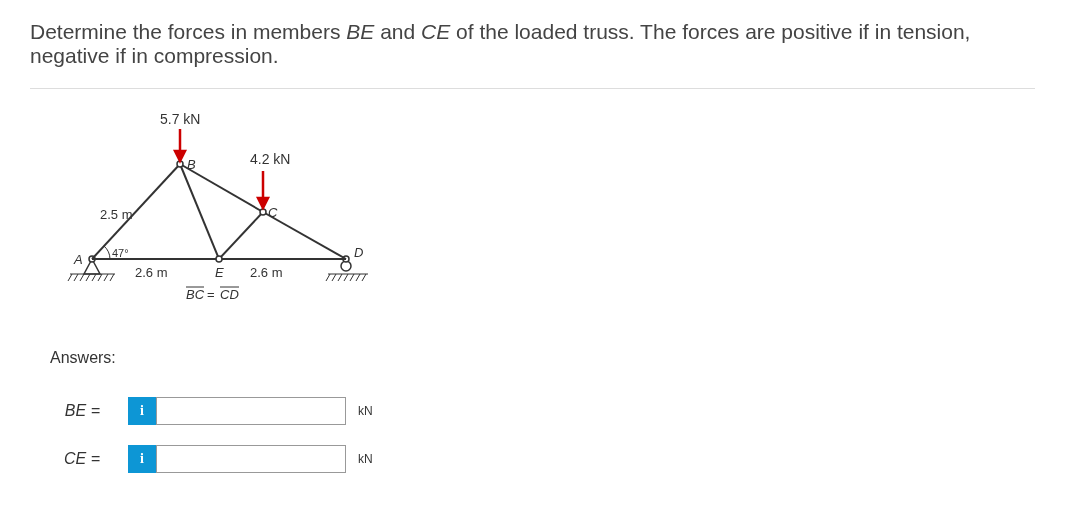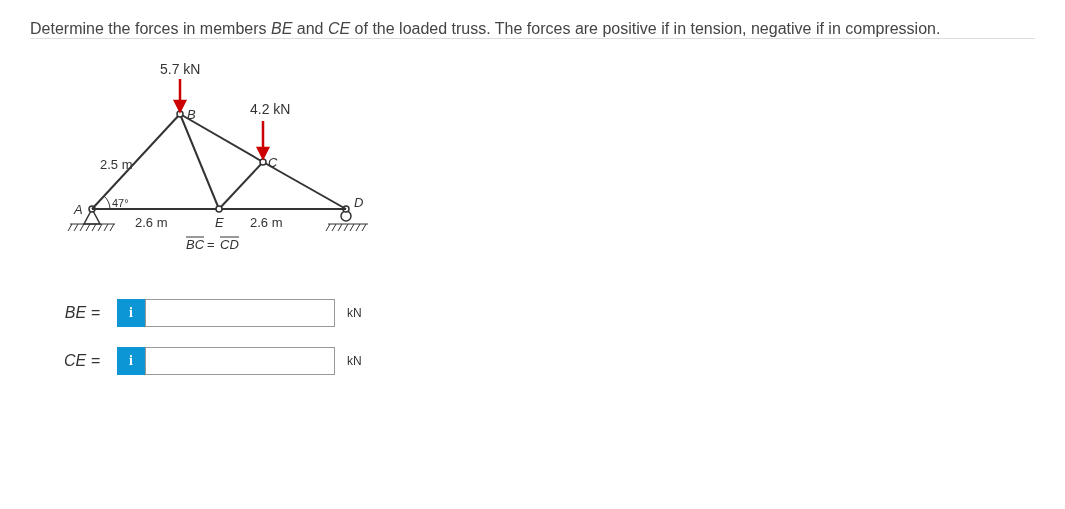--- a/index.html
+++ b/index.html
@@ -9,24 +9,24 @@
     }
     body {
       font-family: Arial, sans-serif;
       font-size: 16px;
       color: #333;
       padding: 20px 30px;
       width: 1065px;
     }
     .problem-text {
       color: #444;
-      font-size: 16px;
+      font-size: 21px;
       margin-bottom: 20px;
       border-bottom: 1px solid #ddd;
-      padding-bottom: 0;
+      padding-bottom: 20px;
     }
     .problem-text .italic {
       font-style: italic;
     }
     .diagram-container {
       margin: 10px 0 30px 20px;
       position: relative;
       width: 320px;
       height: 210px;
     }
@@ -46,21 +46,21 @@
     .answer-row {
       display: flex;
       align-items: center;
       margin-bottom: 20px;
     }
     .answer-label {
       font-size: 16px;
       font-style: italic;
       width: 50px;
       text-align: right;
-      margin-right: 17px;
+      margin-right: 28px;
     }
     .info-icon {
       width: 28px;
       height: 28px;
       background: #0d96d5;
       color: white;
       display: flex;
       align-items: center;
       justify-content: center;
       font-family: Georgia, serif;
@@ -163,20 +163,21 @@
       <line x1="136" y1="178" x2="154" y2="178" stroke="#333" stroke-width="1"></line>
       <text x="136" y="190">BC</text>
       <text x="157" y="190" font-style="normal">=</text>
       <line x1="170" y1="178" x2="189" y2="178" stroke="#333" stroke-width="1"></line>
       <text x="170" y="190">CD</text>
     </g>
   </svg>
 </div>
 
 <div class="answers-section">
+  <div class="answers-label">Answers:</div>
 
   <div class="answer-row">
     <div class="answer-label">BE =</div>
     <div class="info-icon">i</div>
     <input type="text" class="answer-input" value="" style="">
     <div class="unit-label">kN</div>
   </div>
 
   <div class="answer-row">
     <div class="answer-label">CE =</div>

